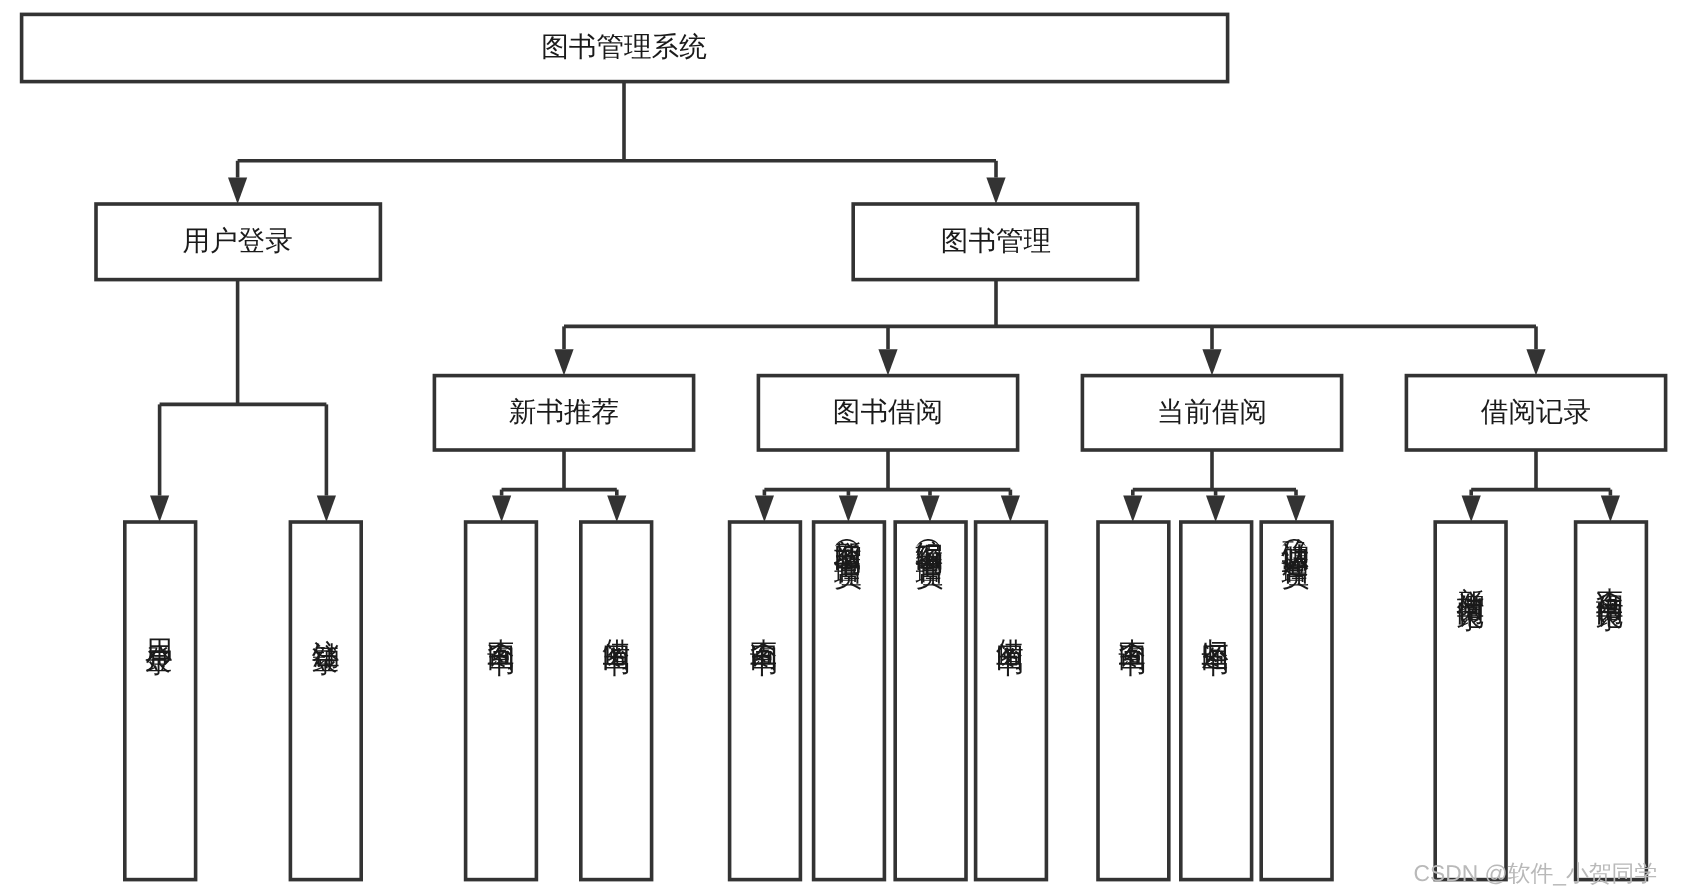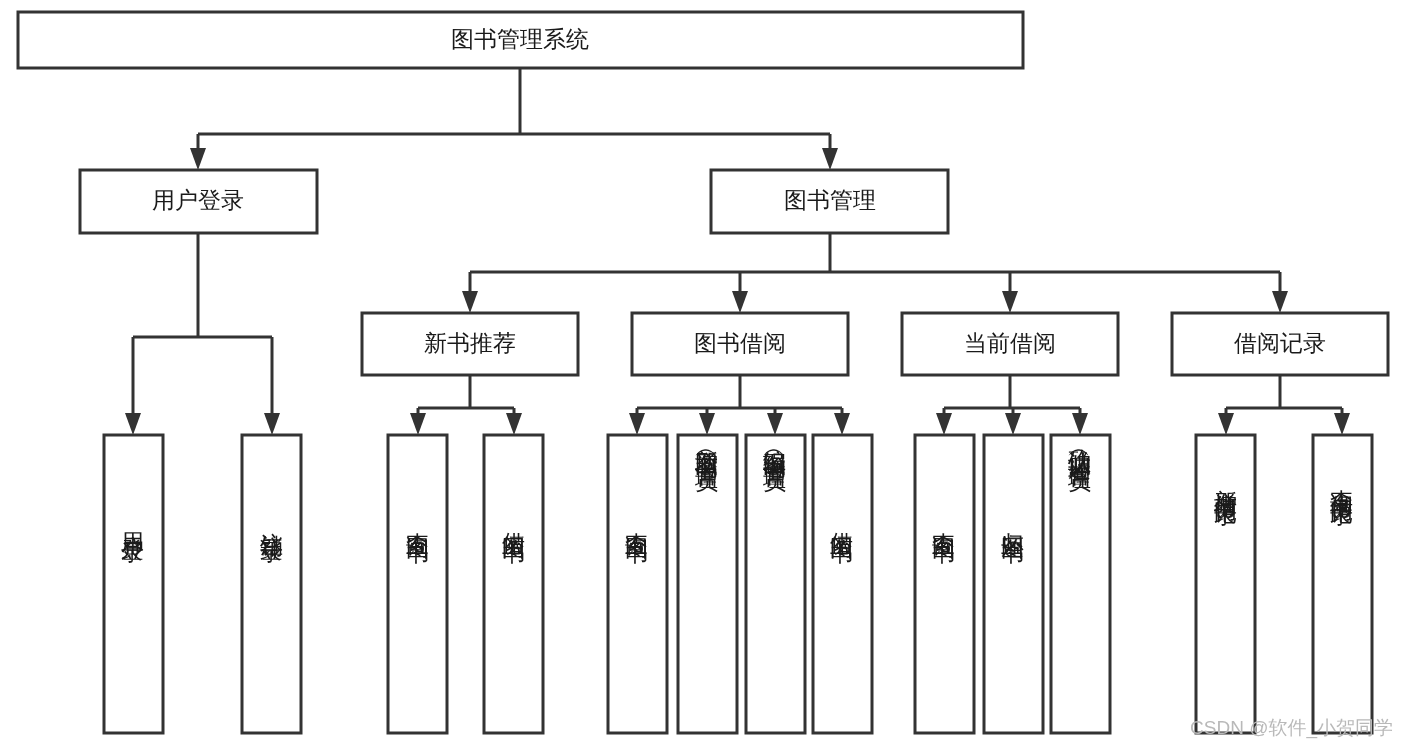--- a/index.html
+++ b/index.html
@@ -52,21 +52,21 @@
     font-size: 23px;
     fill: #1a1a1a;
     writing-mode: vertical-rl;
     text-orientation: upright;
     glyph-orientation-vertical: 0;
     text-anchor: middle;
     letter-spacing: 3px;
   }
   .watermark {
     position: absolute;
-    right: 12px;
+    right: 24px;
     bottom: 6px;
     font-family: "Liberation Sans", "DejaVu Sans", sans-serif;
     font-size: 19px;
     color: #b9b9b9;
     white-space: nowrap;
     pointer-events: none;
   }
 </style>
 </head>
 <body>

